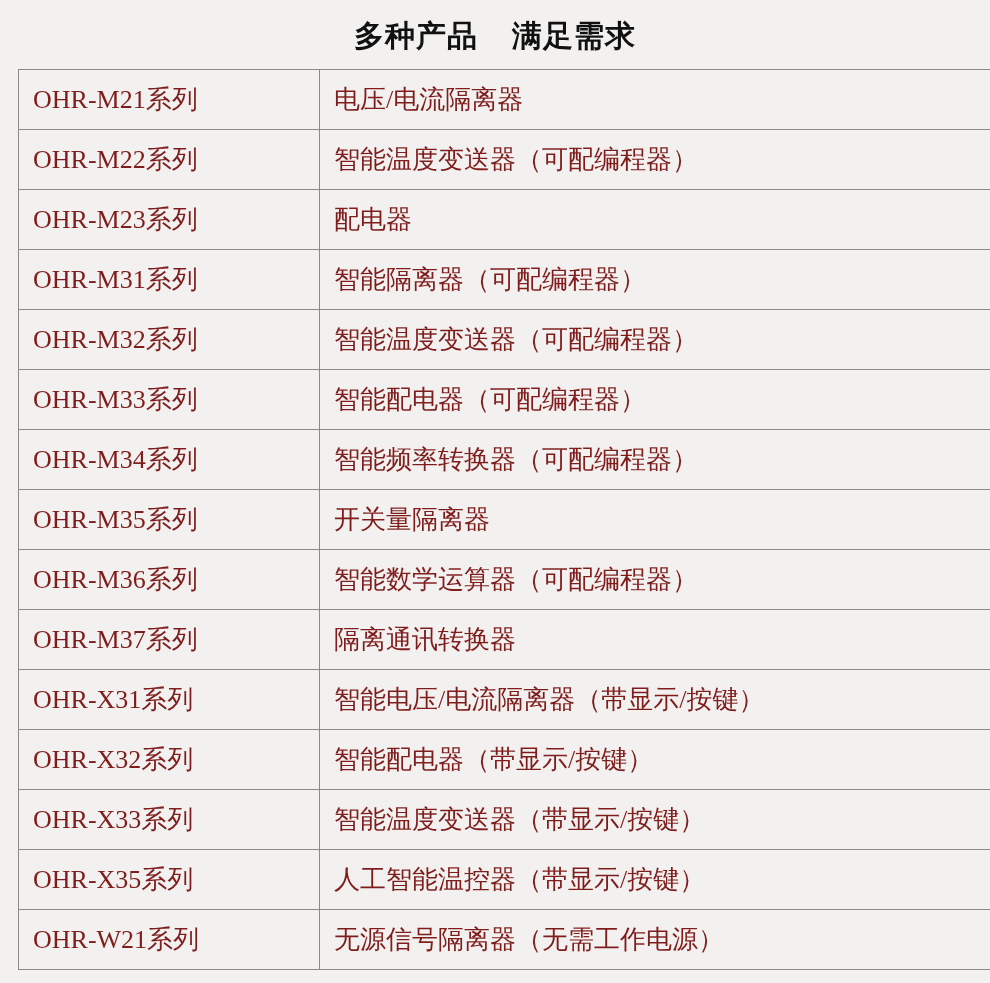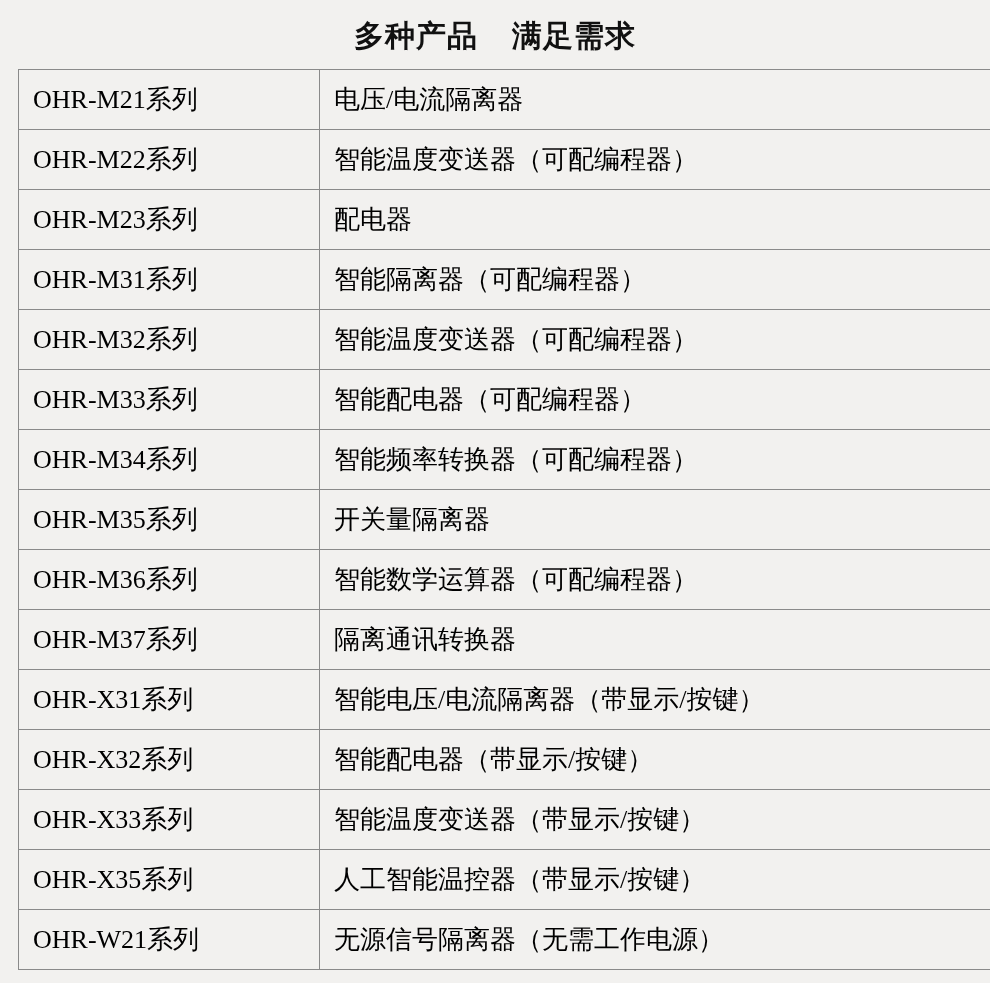--- a/index.html
+++ b/index.html
@@ -38,21 +38,21 @@
     border-collapse: collapse;
     table-layout: fixed;
     background: #f2f1ef;
   }
   table.product-table td {
     border: 1px solid #8a8a8a;
     height: 59px;
     padding: 0 0 0 14px;
     font-size: 26px;
     vertical-align: middle;
-    color: #000000;
+    color: #7f1d1d;
     white-space: nowrap;
     overflow: hidden;
   }
   td.model-cell {
     width: 286px;
     letter-spacing: 0px;
   }
   td.desc-cell {
     width: 666px;
     padding-left: 22px;

